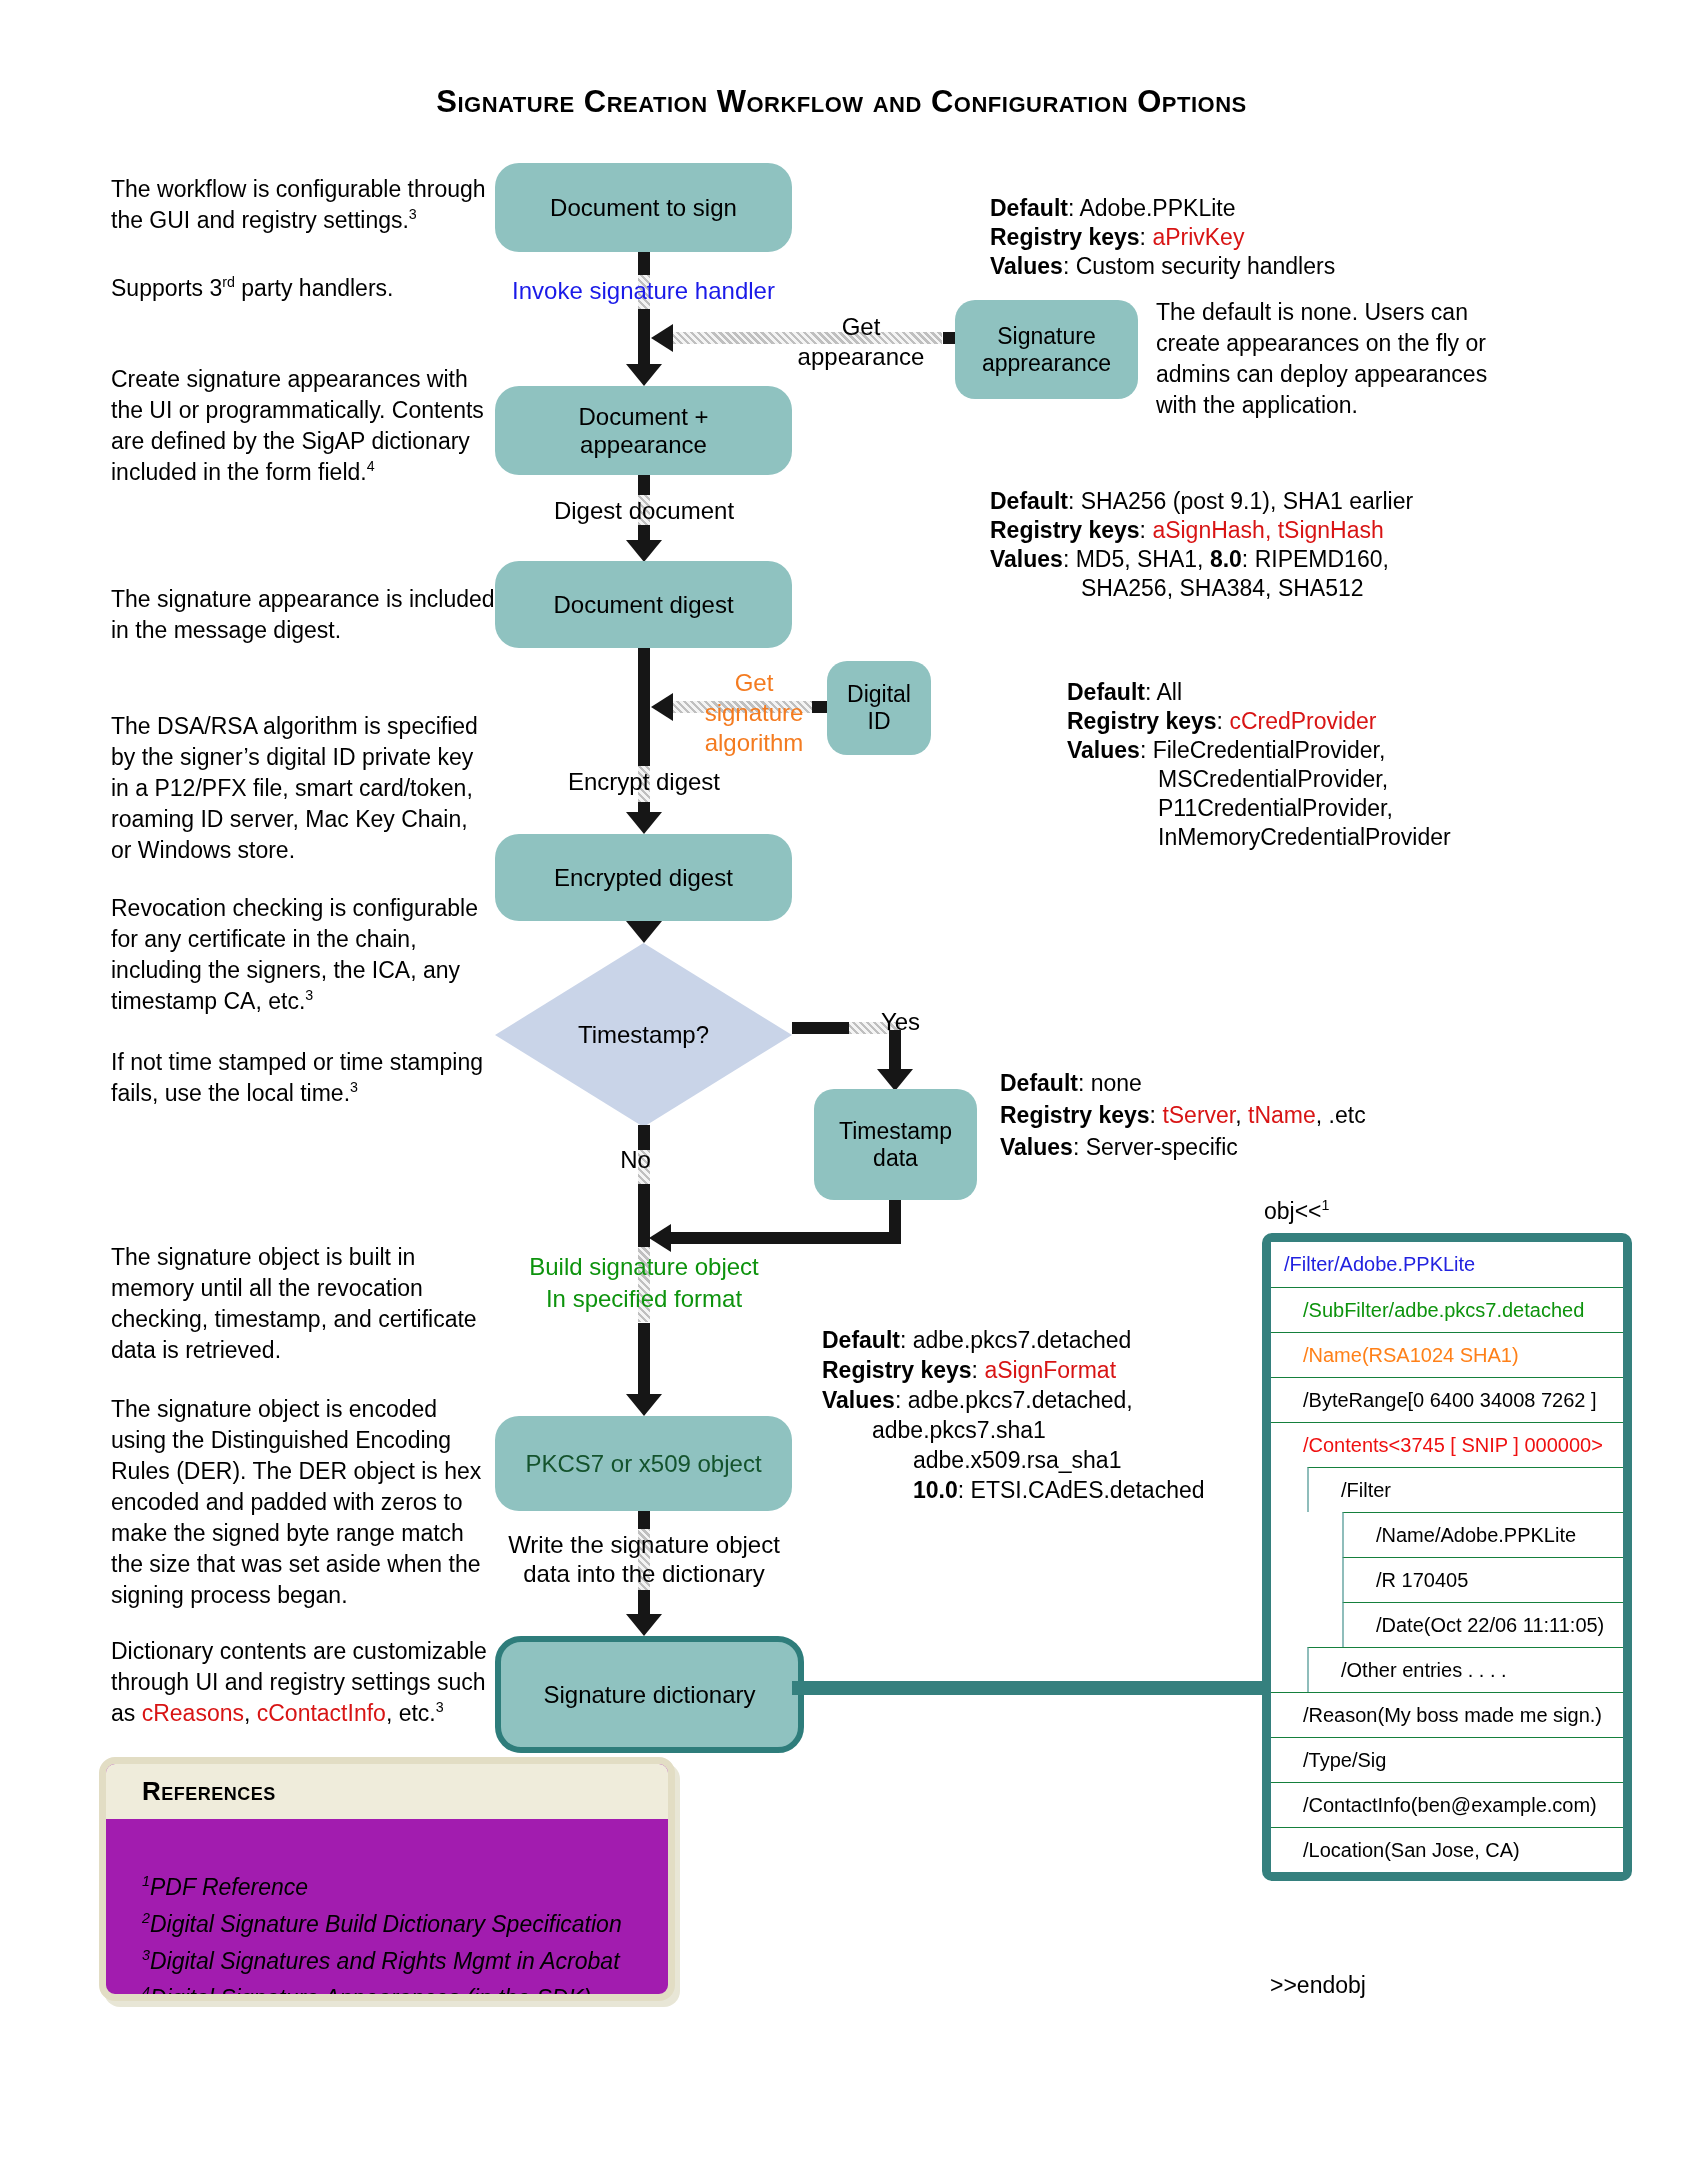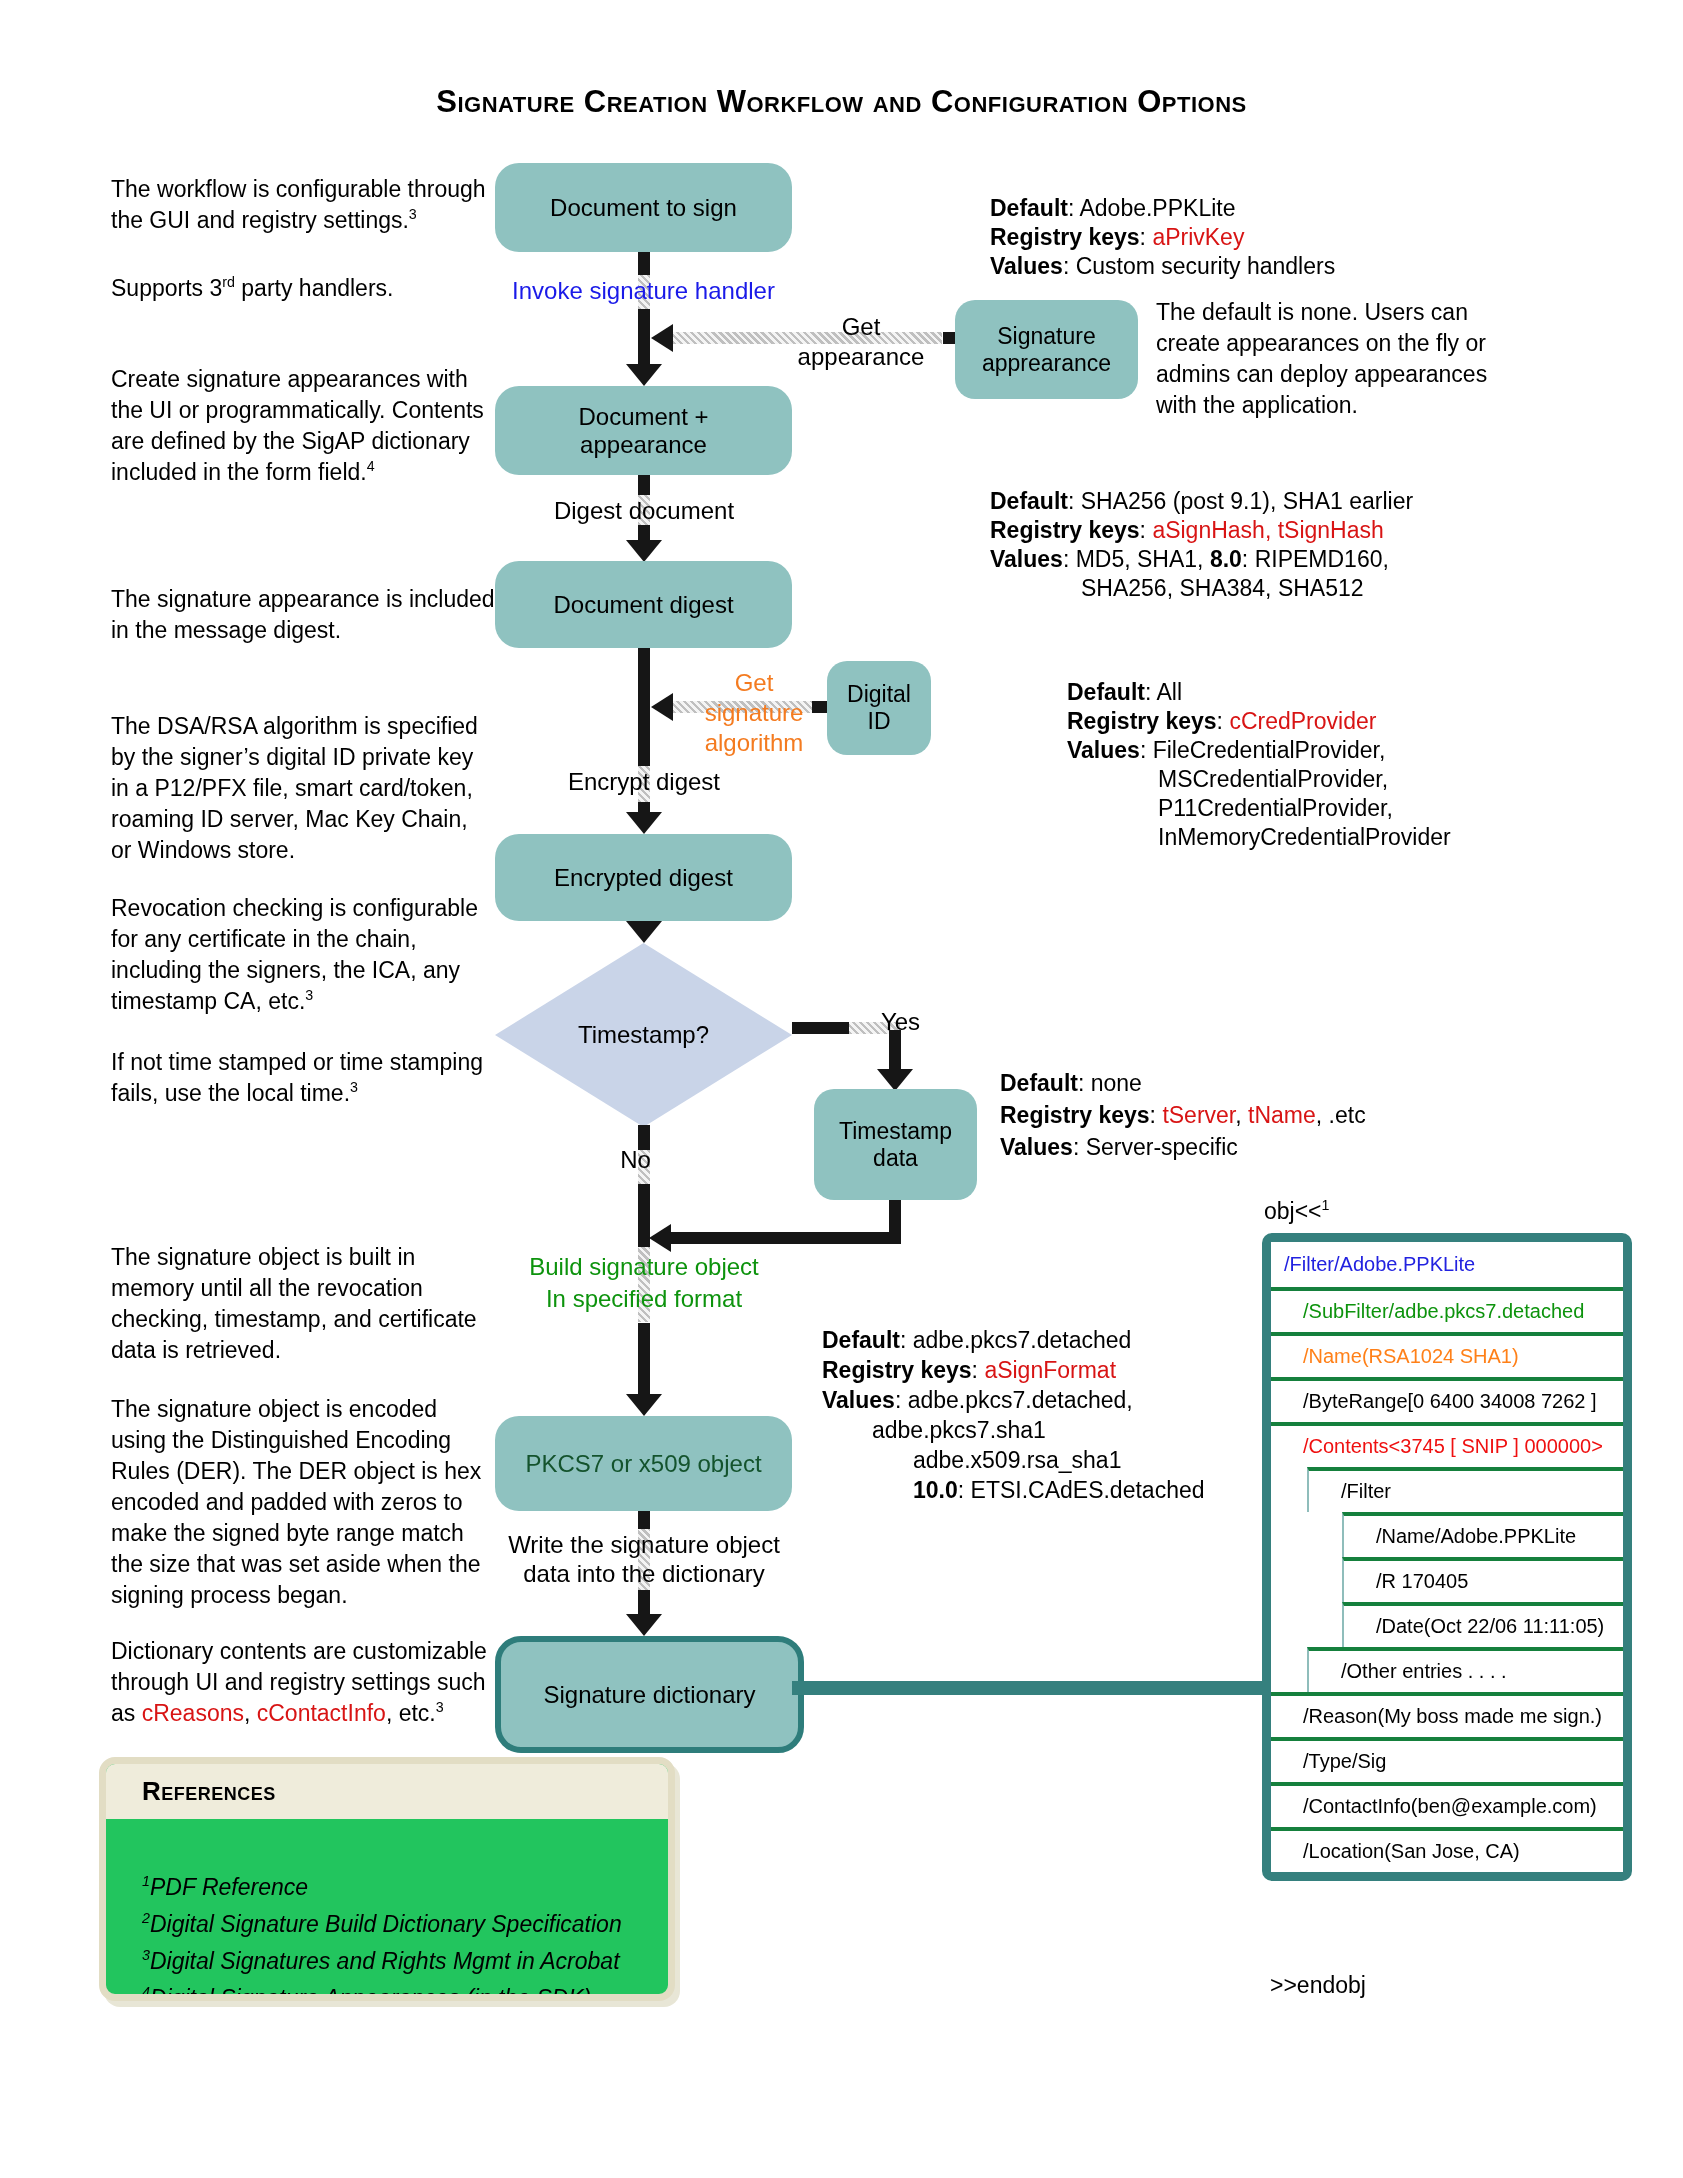--- a/index.html
+++ b/index.html
@@ -24,29 +24,29 @@
     border-right:22px solid #161616;}
   .flabel{font-size:24px;text-align:center;}
   .blue{color:#1a1ae8;}
   .orange{color:#f47b20;}
   .green{color:#0d930d;}
   .cfg{font-size:23px;line-height:29px;white-space:nowrap;}
   .cfg b{font-weight:bold;}
   .diamond{background:#c9d4e8;clip-path:polygon(50% 0,100% 50%,50% 100%,0 50%);
     display:flex;align-items:center;justify-content:center;font-size:24px;}
   .refbox{left:99px;top:1757px;width:562px;height:230px;border:7px solid #e2ddc4;
-    border-radius:16px;background:#22c55e;box-shadow:5px 6px 0 rgba(205,200,165,.45);overflow:hidden;}
+    border-radius:16px;background:#a21caf;box-shadow:5px 6px 0 rgba(205,200,165,.45);overflow:hidden;}
   .refhead{background:#efecdb;height:55px;display:flex;align-items:center;padding-left:36px;
     font-weight:bold;font-size:26px;font-variant:small-caps;letter-spacing:0.5px;}
   .refitems{padding:14px 0 0 36px;font-style:italic;font-size:23px;line-height:37px;margin-top:36px;}
   .dicttable{left:1262px;top:1233px;width:370px;border:9px solid #35807e;border-radius:10px;
     background:#fff;box-sizing:border-box;}
   .drow{height:45px;box-sizing:border-box;display:flex;align-items:center;padding-left:13px;
     font-size:20px;white-space:nowrap;background:#fff;}
-  .drow + .drow{border-top:4px solid #15803d;padding-left:32px;}
+  .drow + .drow{border-top:1px solid #15803d;padding-left:32px;}
   .ind1{margin-left:36px;border-left:2px solid #8fbdbb;}
   .ind2{margin-left:71px;border-left:2px solid #8fbdbb;}
   .c-blue{color:#2222e0;}
   .c-green{color:#0d930d;}
   .c-orange{color:#ff8018;}
   .c-red{color:#ef1010;}
   .sigdict{border:6px solid #2e7d7b;background:#8fc2c0;border-radius:26px;}
 </style>
 </head>
 <body>

